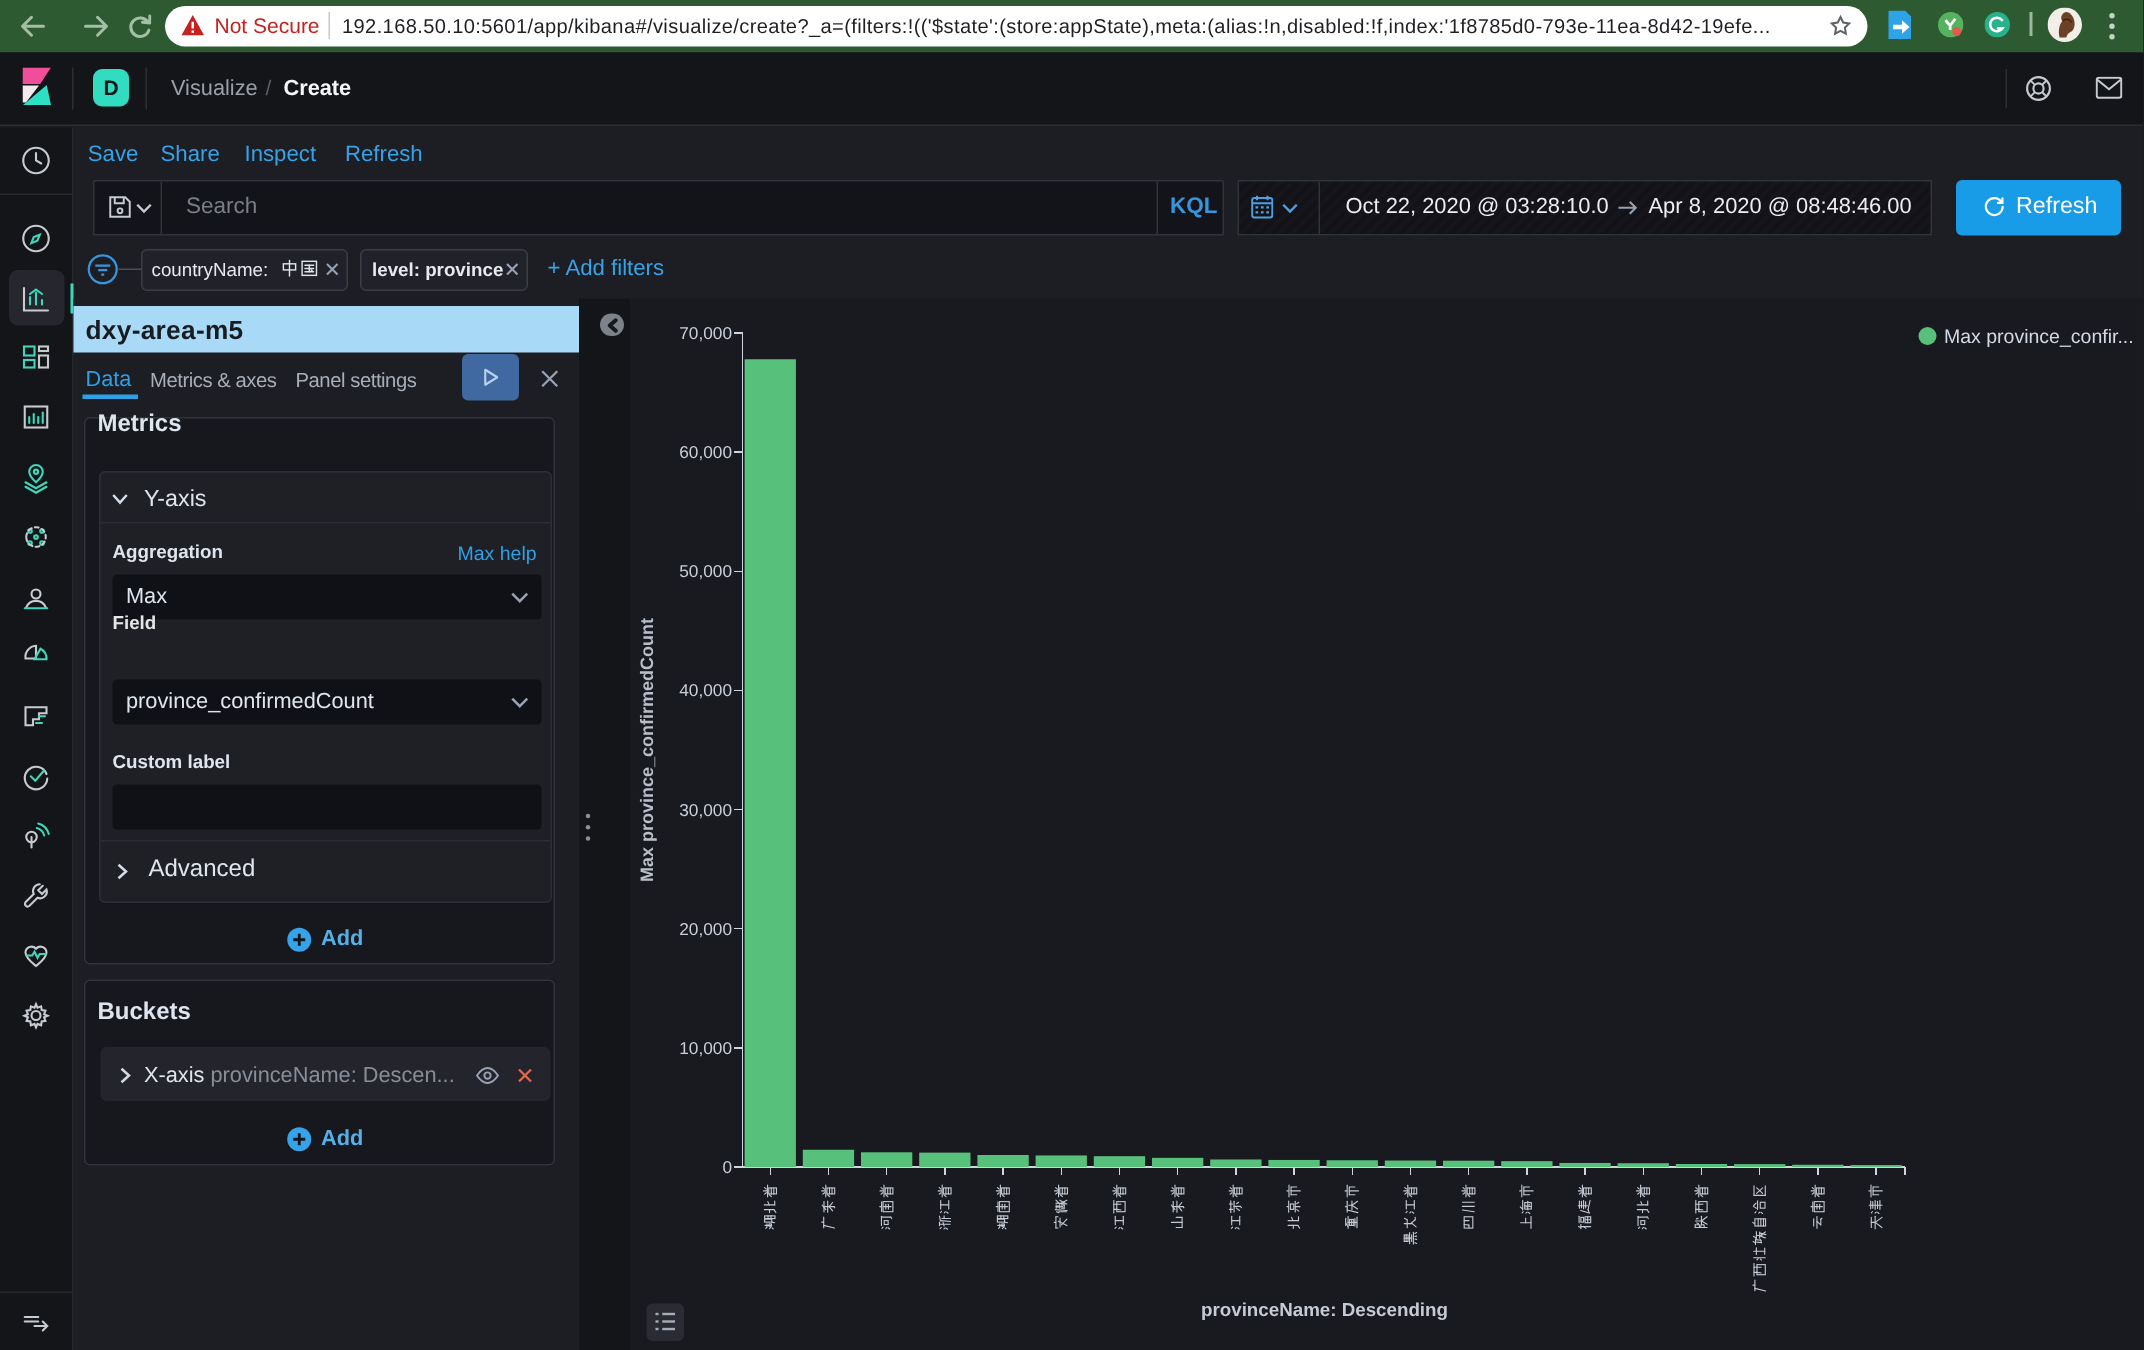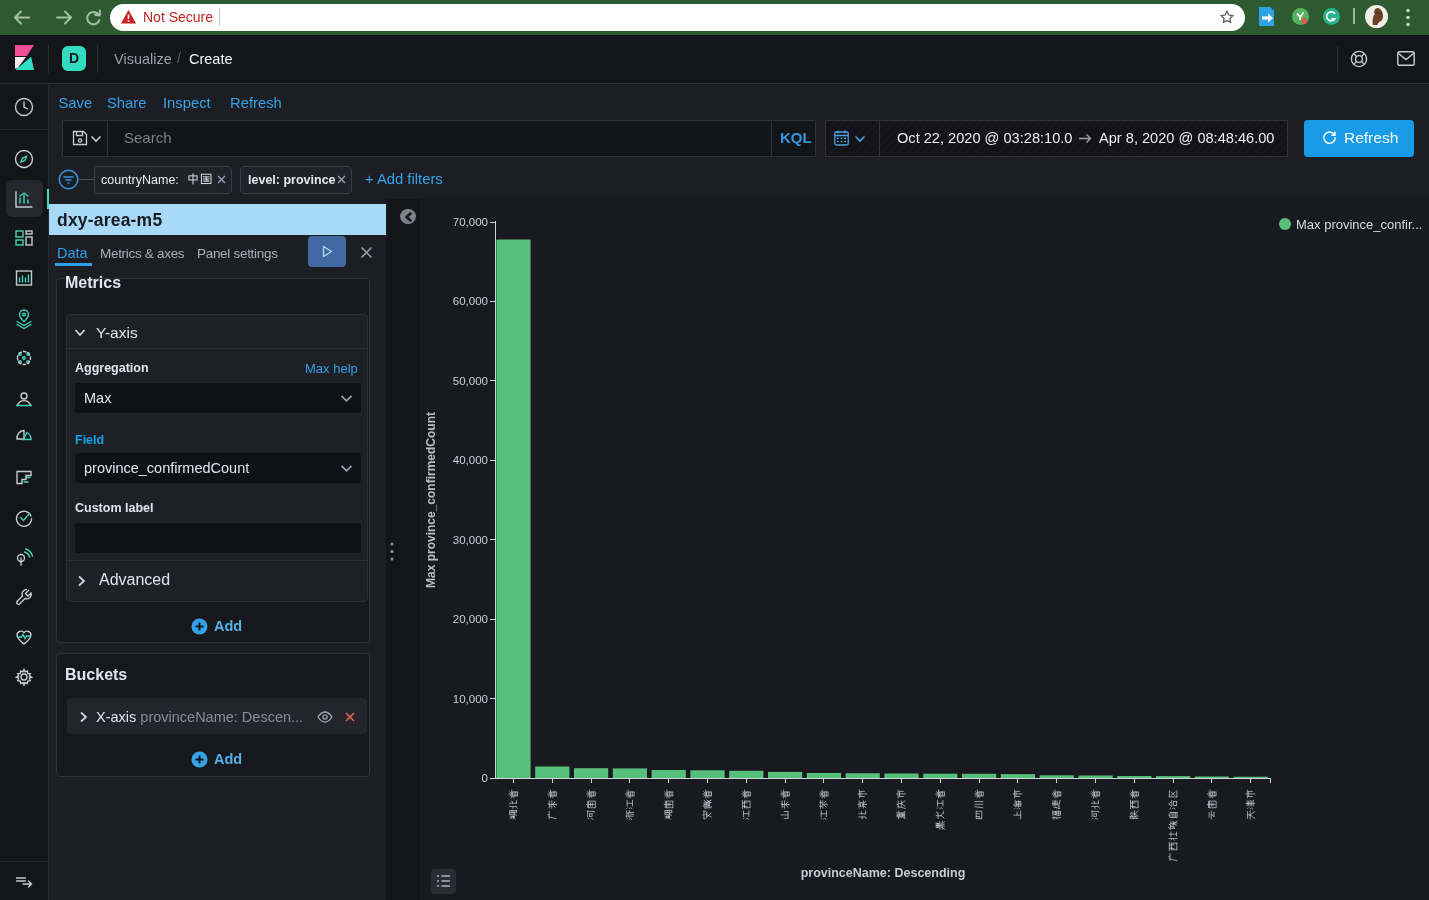--- a/index.html
+++ b/index.html
@@ -11,20 +11,21 @@
       <path d="M88.3 13.1 a6.2 6.2 0 1 1 -0.6-5.2 M88.9 3.6 l-0.1 4.8 -4.8-0.6"></path>
     </svg>
     <div class="abs" style="left:110px;top:4px;width:1135px;height:27px;background:#ffffff;border-radius:13.5px"></div>
     <svg class="abs" style="left:120px;top:9px" width="17" height="16" viewBox="0 0 17 16">
       <path d="M8.5 1 L16 14.5 H1 Z" fill="#c5221f"></path>
       <rect x="7.7" y="5.5" width="1.6" height="4.5" fill="#fff"></rect>
       <rect x="7.7" y="11.3" width="1.6" height="1.6" fill="#fff"></rect>
     </svg>
     <div class="abs" style="left:143px;top:9px;font-size:14px;color:#c5221f">Not Secure</div>
     <div class="abs" style="left:219px;top:8px;width:1px;height:18px;background:#c8c8c8"></div>
+    <div class="abs" style="left:228px;top:9.5px;width:985px;font-size:13.4px;color:#1e2023;white-space:nowrap;overflow:hidden;letter-spacing:0.25px">192.168.50.10:5601/app/kibana#/visualize/create?_a=(filters:!(('$state':(store:appState),meta:(alias:!n,disabled:!f,index:'1f8785d0-793e-11ea-8d42-19efe...</div>
     <svg class="abs" style="left:1219px;top:9px" width="16" height="16" viewBox="0 0 24 24" fill="none" stroke="#5f6368" stroke-width="2">
       <path d="M12 3.5l2.7 5.5 6 .9-4.3 4.2 1 6-5.4-2.8-5.4 2.8 1-6L3.3 9.9l6-.9z"></path>
     </svg>
     <svg class="abs" style="left:1257px;top:7px" width="19" height="19" viewBox="0 0 19 19">
       <path d="M2 0 h11 l4 4 v15 H2 Z" fill="#2fa3e8"></path>
       <path d="M5 9.5 h6 v-3 l5 4.5 -5 4.5 v-3 H5 Z" fill="#fff"></path>
     </svg>
     <svg class="abs" style="left:1292px;top:8px" width="17" height="17" viewBox="0 0 17 17">
       <circle cx="8.5" cy="8.5" r="8.5" fill="#55b35f"></circle>
       <path d="M5 5.5 l3 3.5 M11.5 4.5 l-3.4 4.5 v3" stroke="#fff" stroke-width="1.8" fill="none"></path>
@@ -50,21 +51,21 @@
     <svg class="abs" style="left:15px;top:10px" width="19" height="26" viewBox="0 0 100 100" preserveAspectRatio="none">
       <polygon points="0,0 100,0 62,42 0,42" fill="#f04e98"></polygon>
       <polygon points="0,46 58,46 12,90 0,90" fill="#f6e9ee"></polygon>
       <polygon points="85,45 2,96 100,96" fill="#2ddfc4"></polygon>
     </svg>
     <div class="abs" style="left:48px;top:10px;width:1px;height:28px;background:#2c2e33"></div>
     <div class="abs" style="left:62px;top:11px;width:24px;height:25px;background:#32dcc0;border-radius:6px;color:#10161a;font-weight:bold;font-size:14px;text-align:center;line-height:25px">D</div>
     <div class="abs" style="left:97px;top:10px;width:1px;height:28px;background:#2c2e33"></div>
     <div class="abs" style="left:114px;top:16px;font-size:14.5px;color:#9aa0ab">Visualize</div>
     <div class="abs" style="left:177px;top:15px;font-size:14px;color:#5c6066">/</div>
-    <div class="abs" style="left:189px;top:16px;font-size:14.5px;color:#f5f7fa;font-weight:400">Create</div>
+    <div class="abs" style="left:189px;top:16px;font-size:14.5px;color:#f5f7fa;font-weight:700">Create</div>
     <div class="abs" style="left:1337px;top:11px;width:1px;height:26px;background:#2c2e33"></div>
     <svg class="abs" style="left:1350px;top:15px" width="18" height="18" viewBox="0 0 18 18" fill="none" stroke="#c6cad1" stroke-width="1.4">
       <circle cx="9" cy="9" r="7.6"></circle>
       <circle cx="9" cy="9" r="3.4"></circle>
       <path d="M11.5 6.5 l3-3 M6.5 6.5 l-3-3 M11.5 11.5 l3 3 M6.5 11.5 l-3 3" stroke-width="1.2"></path>
     </svg>
     <svg class="abs" style="left:1397px;top:16px" width="18" height="15" viewBox="0 0 18 15" fill="none" stroke="#c6cad1" stroke-width="1.4">
       <rect x="0.8" y="0.8" width="16.4" height="13.4" rx="1.5"></rect>
       <path d="M1 2 l8 6.5 8-6.5"></path>
     </svg>
@@ -291,21 +292,21 @@
   </svg>
 <div class="abs" style="left:96px;top:324px;font-size:15.5px;color:#dfe5ef">Y-axis</div>
 <div class="abs" style="left:67px;top:348px;width:300px;height:1px;background:#2a2d34"></div>
 <div class="abs" style="left:75px;top:361px;font-size:12.5px;font-weight:bold;color:#dfe5ef">Aggregation</div>
 <div class="abs" style="left:305px;top:361px;font-size:13px;color:#2da0e8">Max help</div>
 <div class="abs" style="left:75px;top:383px;width:286px;height:30px;background:#101116;border-radius:3px"></div>
 <div class="abs" style="left:84px;top:390px;font-size:14.5px;color:#dfe5ef">Max</div>
 <svg class="abs" style="left:340px;top:394px" width="13" height="9" viewBox="0 0 13 9" fill="none" stroke="#98a2b3" stroke-width="1.7">
     <path d="M1.5 1.8 l5 5 5-5"></path>
   </svg>
-<div class="abs" style="left:75px;top:433px;font-size:12.5px;font-weight:bold;color:#0ea5e9">Field</div>
+<div class="abs" style="left:75px;top:408px;font-size:12.5px;font-weight:bold;color:#e5e5e5">Field</div>
 <div class="abs" style="left:75px;top:453px;width:286px;height:30px;background:#101116;border-radius:3px"></div>
 <div class="abs" style="left:84px;top:460px;font-size:14.5px;color:#dfe5ef">province_confirmedCount</div>
 <svg class="abs" style="left:340px;top:464px" width="13" height="9" viewBox="0 0 13 9" fill="none" stroke="#98a2b3" stroke-width="1.7">
     <path d="M1.5 1.8 l5 5 5-5"></path>
   </svg>
 <div class="abs" style="left:75px;top:501px;font-size:12.5px;font-weight:bold;color:#dfe5ef">Custom label</div>
 <div class="abs" style="left:75px;top:523px;width:286px;height:30px;background:#101116;border-radius:3px"></div>
 <div class="abs" style="left:67px;top:560px;width:300px;height:1px;background:#2a2d34"></div>
 <svg class="abs" style="left:77px;top:575px" width="9" height="12" viewBox="0 0 9 12" fill="none" stroke="#d4dae5" stroke-width="1.7">
     <path d="M2 1.5 l5 4.5-5 4.5"></path>

